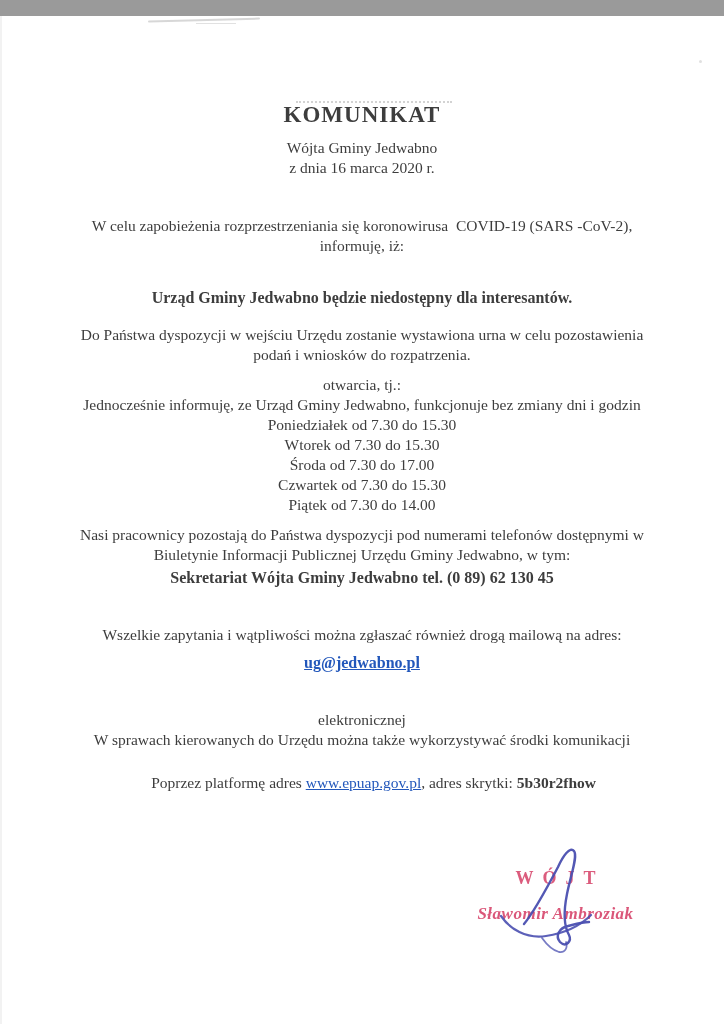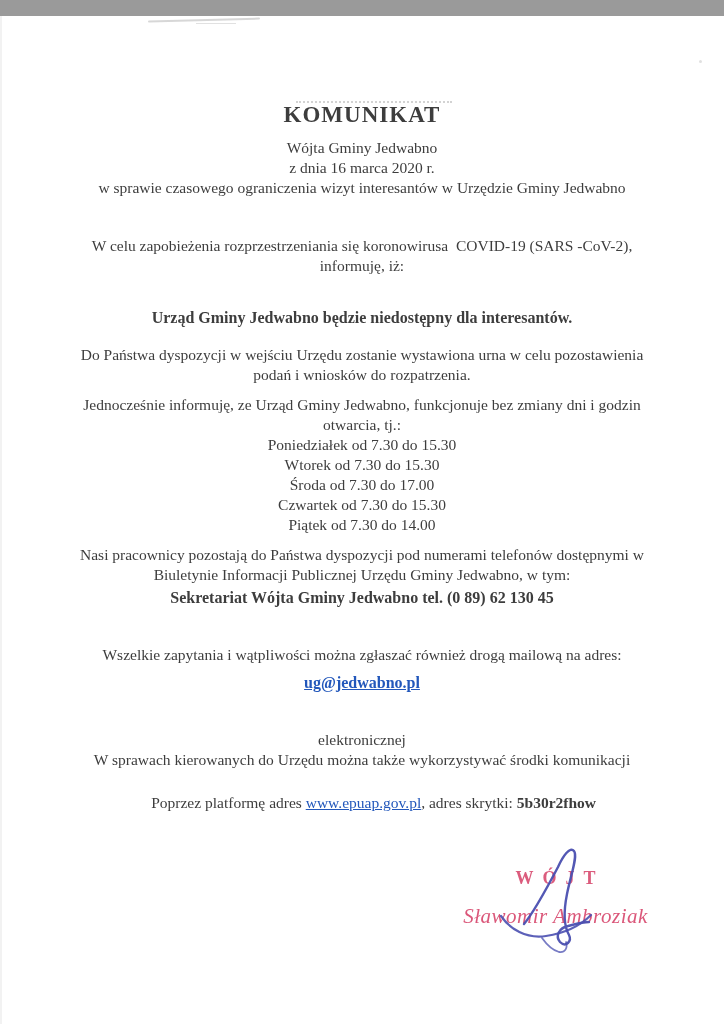--- a/index.html
+++ b/index.html
@@ -34,22 +34,22 @@
   .box-code{font-weight:bold;color:var(--text,#3d3d3d);}
   
   .signature{position:absolute;left:438px;top:826px;width:235px;height:118px;}
   .stamp-title{
     position:absolute;top:26px;left:0;right:0;text-align:center;
     color:var(--stamp,#d94f73);font-weight:bold;font-size:18px;
     letter-spacing:9px;text-indent:9px;opacity:.92;
   }
   .stamp-name{
     position:absolute;top:62px;left:0;right:0;text-align:center;
-    color:var(--stamp,#d94f73);font-style:italic;font-weight:normal;
-    font-size:21px;letter-spacing:.5px;opacity:.95;
+    color:var(--stamp,#d94f73);font-style:italic;font-weight:bold;
+    font-size:17px;letter-spacing:.5px;opacity:.95;
   }
   .sig-svg{position:absolute;left:0;top:0;width:235px;height:118px;}
   .sig-svg path{stroke:var(--ink,#4a4fb0);fill:none;stroke-linecap:round;}
   
   .artifact{position:absolute;pointer-events:none;}
   .artifact-smudge{left:148px;top:3px;width:112px;height:2px;
     background:rgba(110,110,110,.28);transform:rotate(-1.5deg);border-radius:2px;}
   .artifact-smudge2{left:196px;top:7px;width:40px;height:1px;background:rgba(120,120,120,.22);}
   .artifact-dots{left:296px;top:85px;width:156px;height:0;
     border-top:2px dotted rgba(110,110,110,.30);}
@@ -67,40 +67,39 @@
   <div class="artifact artifact-edge"></div>
   <div class="artifact artifact-speck"></div>
 
   <main class="content">
 
     <div class="doc-title">KOMUNIKAT</div>
 
     <div class="subtitle">
       <div class="line">Wójta Gminy Jedwabno</div>
       <div class="line">z dnia 16 marca 2020 r.</div>
-      <div class="line">w sprawie czasowego ograniczenia wizyt interesantów w Urzędzie Gminy Jedwabno</div>
     </div>
 
     <div class="intro">
       <div class="line">W celu zapobieżenia rozprzestrzeniania się koronowirusa  COVID-19 (SARS -CoV-2),</div>
       <div class="line">informuję, iż:</div>
     </div>
 
     <div class="notice">
       <div class="line">Urząd Gminy Jedwabno będzie niedostępny dla interesantów.</div>
     </div>
 
     <div class="urn">
       <div class="line">Do Państwa dyspozycji w wejściu Urzędu zostanie wystawiona urna w celu pozostawienia</div>
       <div class="line">podań i wniosków do rozpatrzenia.</div>
     </div>
 
     <div class="hours-intro">
+      <div class="line">otwarcia, tj.:</div>
       <div class="line">Jednocześnie informuję, ze Urząd Gminy Jedwabno, funkcjonuje bez zmiany dni i godzin</div>
-      <div class="line">otwarcia, tj.:</div>
     </div>
 
     <div class="hours">
       <div class="line">Poniedziałek od 7.30 do 15.30</div>
       <div class="line">Wtorek od 7.30 do 15.30</div>
       <div class="line">Środa od 7.30 do 17.00</div>
       <div class="line">Czwartek od 7.30 do 15.30</div>
       <div class="line">Piątek od 7.30 do 14.00</div>
     </div>
 

